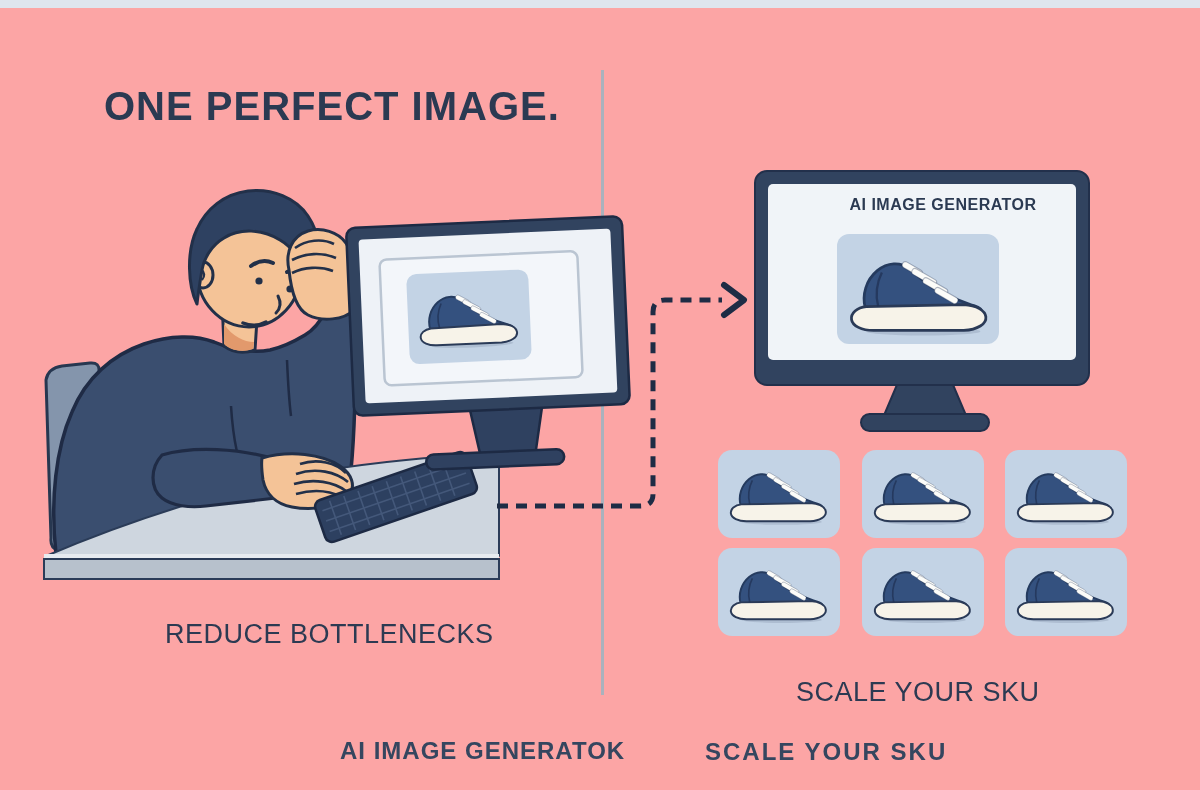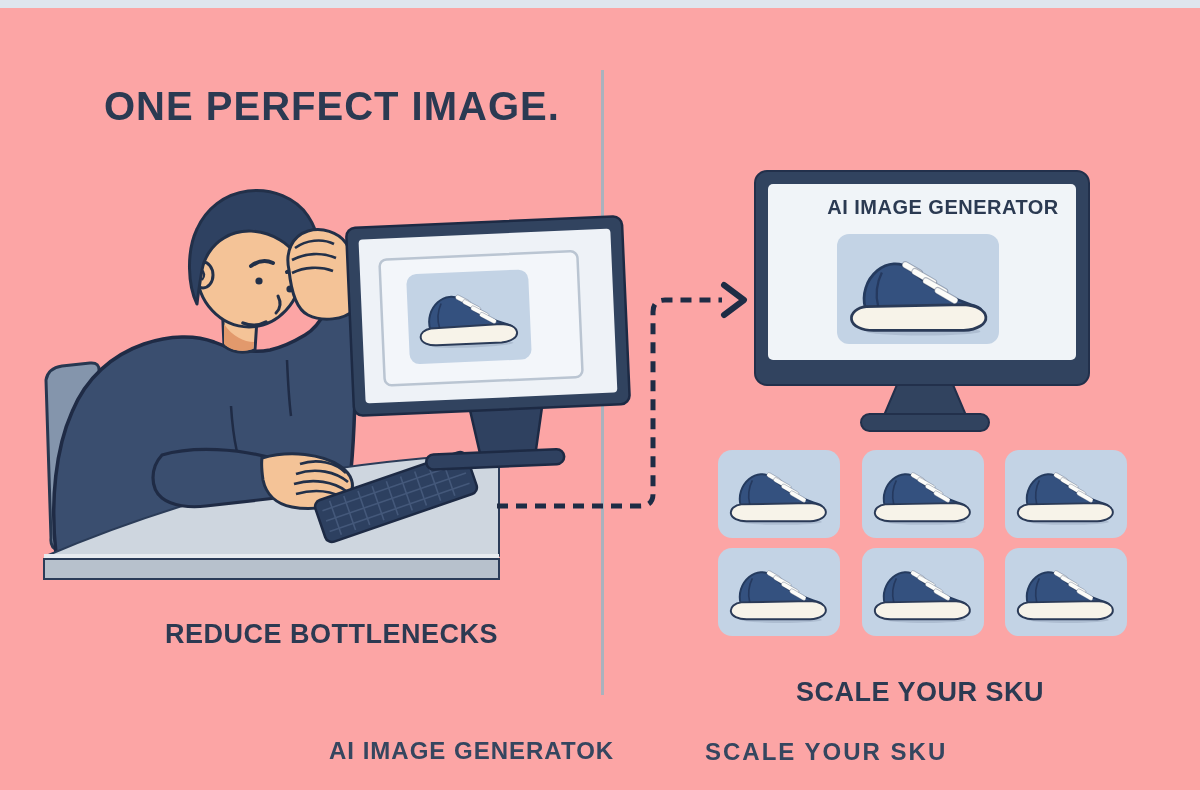--- a/index.html
+++ b/index.html
@@ -5,30 +5,30 @@
   html,body{margin:0;padding:0;background:#dfe5ee;}
   .stage{
     position:relative;width:1200px;height:790px;margin:8px auto;
     background:#fca5a5;overflow:hidden;
     font-family:"Liberation Sans",sans-serif;color:#2b3a52;
   }
   .divider{position:absolute;left:601px;top:62px;width:3px;height:625px;background:#a9b2bd;}
   .headline{position:absolute;font-weight:700;font-size:40px;letter-spacing:1px;color:#2b3a52;white-space:nowrap;}
   .headline.left{left:104px;top:76px;}
   .headline.right{left:690px;top:76px;}
-  .caption{position:absolute;font-weight:700;font-size:27px;letter-spacing:.5px;color:#2c3a52;white-space:nowrap;}
+  .caption{position:absolute;font-weight:400;font-size:27px;letter-spacing:.5px;color:#2c3a52;white-space:nowrap;}
   .caption.reduce{left:165px;top:611px;}
   .caption.scale{left:796px;top:669px;}
   .footer-label{position:absolute;font-weight:700;font-size:24px;letter-spacing:1px;color:#35465f;white-space:nowrap;}
-  .footer-label.fl-left{left:329px;top:729px;text-align:center;}
+  .footer-label.fl-left{left:340px;top:729px;text-align:center;}
   .footer-label.fl-right{left:705px;top:730px;letter-spacing:2px;}
   .scene{position:absolute;}
   .monitor-label{
     position:absolute;left:768px;top:188px;width:350px;text-align:center;
-    font-weight:700;font-size:20px;letter-spacing:.5px;color:#2b3a52;
+    font-weight:700;font-size:16px;letter-spacing:.5px;color:#2b3a52;
   }
   .sku-card{
     position:absolute;width:122px;height:88px;border-radius:14px;background:#c3d3e5;
     display:flex;align-items:center;justify-content:center;
   }
   .sku-card svg{display:block;}
   .hidden-defs{position:absolute;width:0;height:0;overflow:hidden;}
 </style>
 </head>
 <body>

